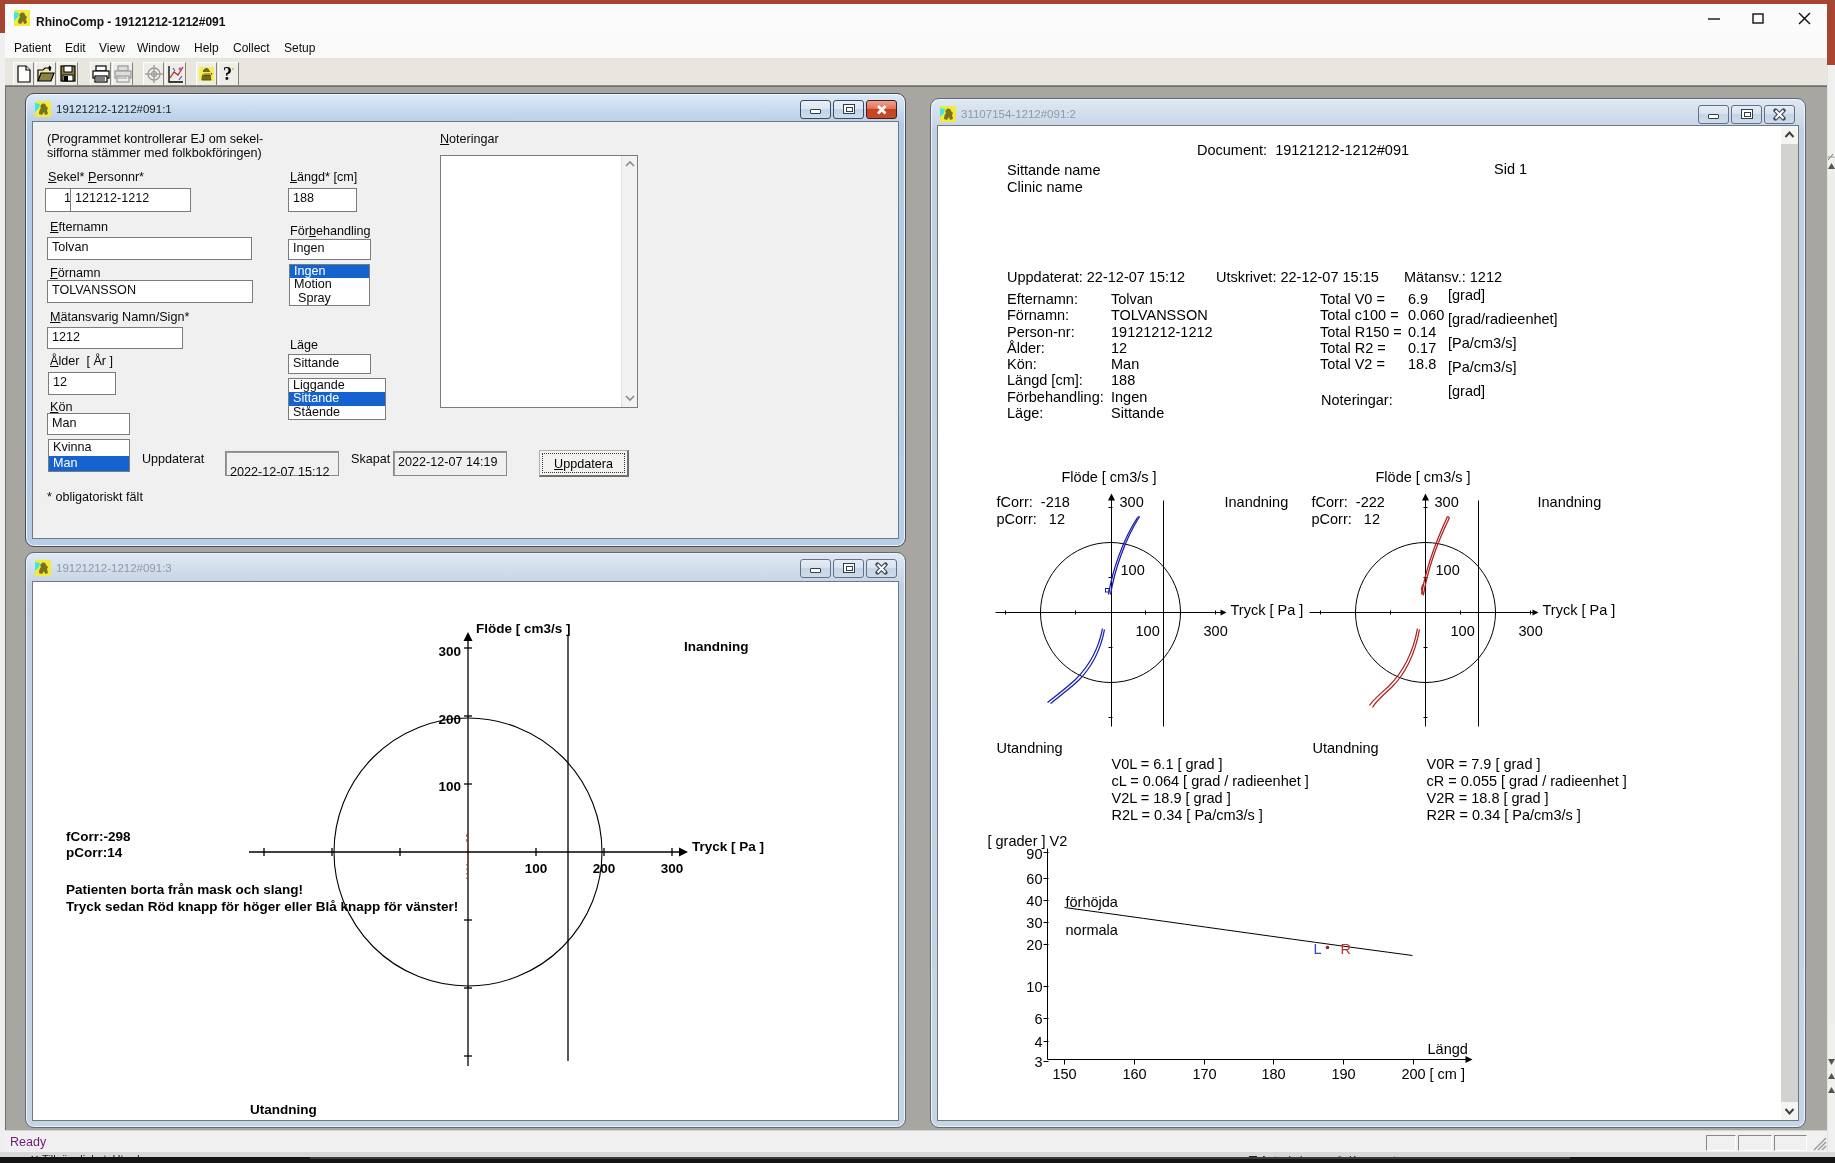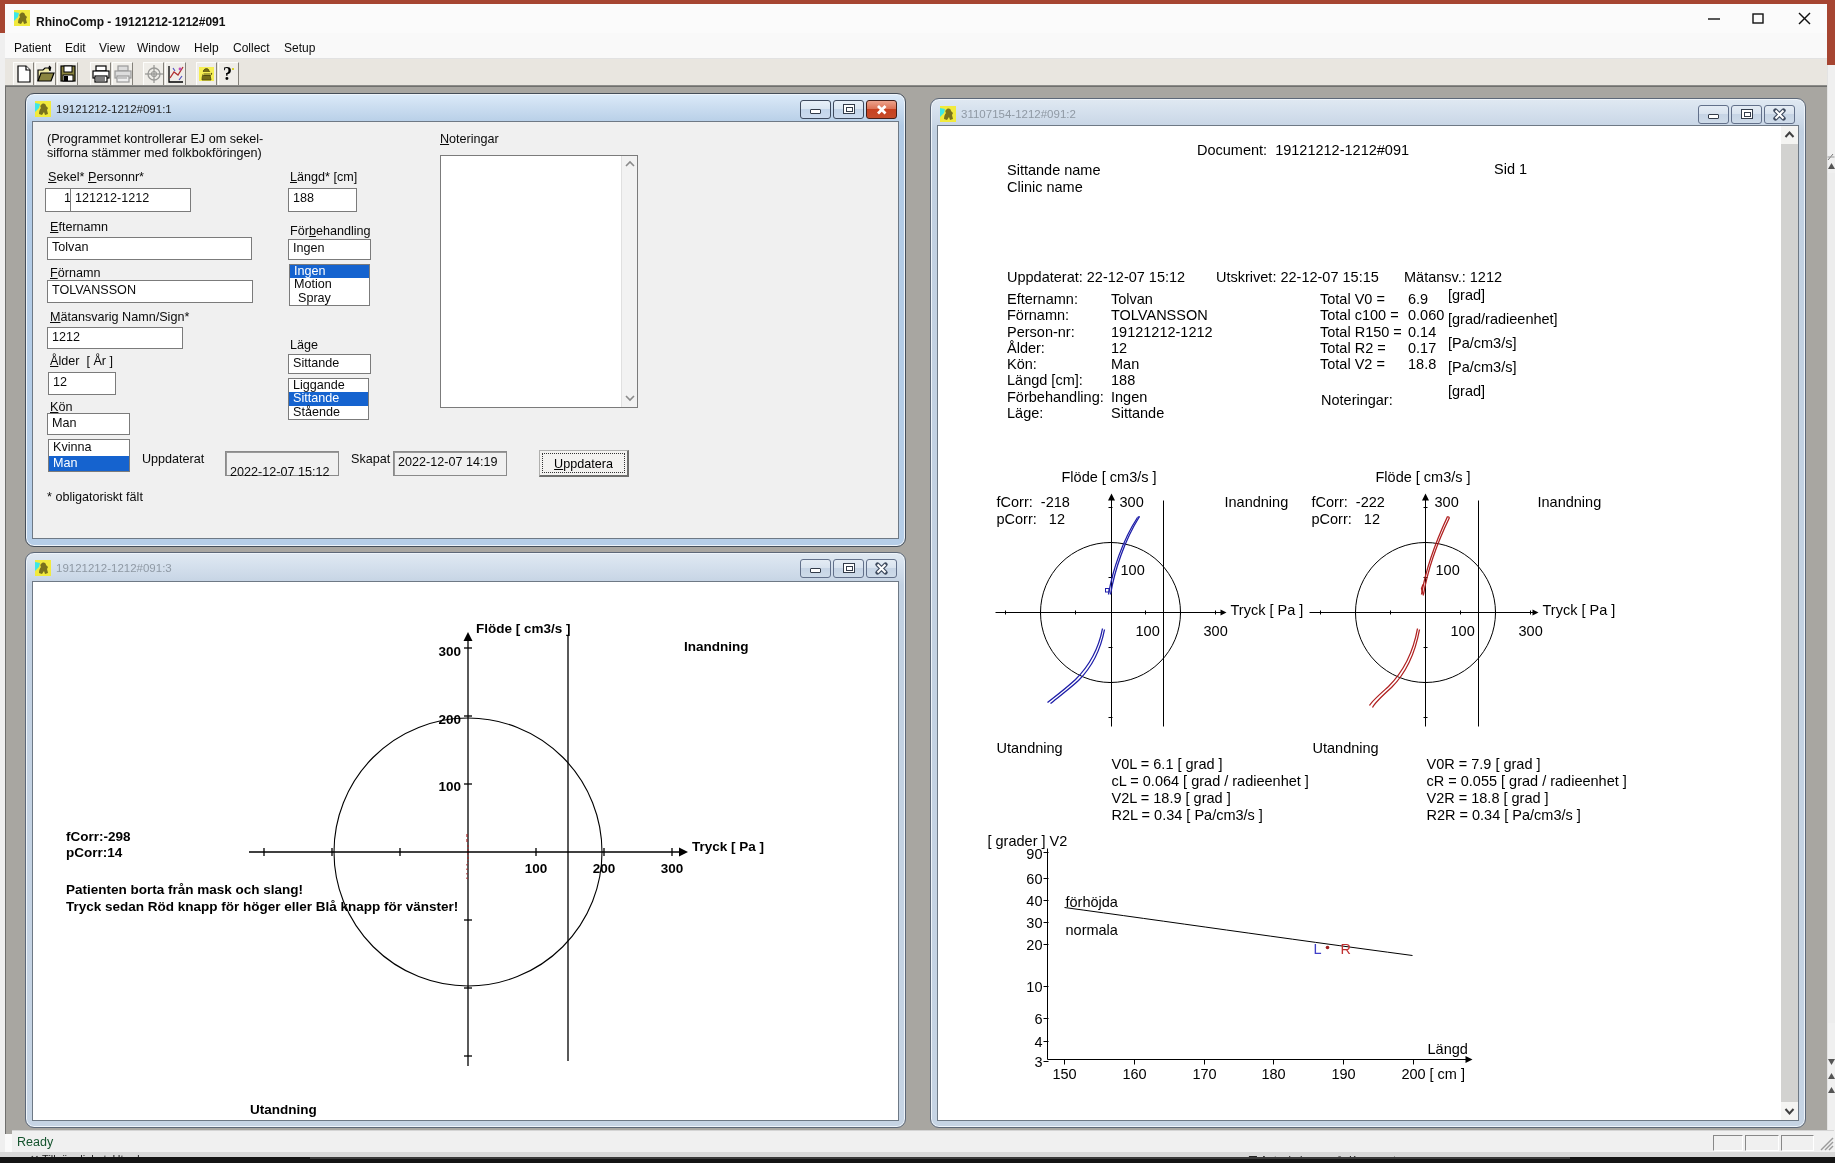--- a/index.html
+++ b/index.html
@@ -15,21 +15,21 @@
 
 
 #app { left:5px; top:4px; width:1822px; height:1148px; background:#fafafa; }
 #titlebar { left:0; top:0; width:100%; height:29px; background:#fbfbfb; }
 #apptitle { left:31px; top:12px; font-size:12px; line-height:12px; color:#111;font-weight:bold; }
 #menubar { left:0; top:29px; width:100%; height:26px; background:#f9f9f9; border-bottom:1px solid #e2e2e2; }
 .mi { position:absolute; top:8px; font-size:12px; color:#0c0c0c; }
 #toolbar { left:0; top:55px; width:100%; height:30px; background:#e9e6e0; border-bottom:1px solid #a3a099; }
 .tbn { position:absolute; top:3px; width:21px; height:24px; background:#efede8; border:1px solid; border-color:#fdfdfb #84817a #84817a #fdfdfb; }
 #mdi { left:0; top:81px; width:100%; height:1049px; background:#a8a6a1; border-top:1px solid #8c8c89; box-shadow:inset 1px 1px 0 #6f6f6d; }
-#statusbar { left:0; top:1126px; width:100%; height:22px; background:#f0f0f0; border-top:1px solid #d4d4d4; font-size:12.5px; color:#14532d;margin-left:7px; }
+#statusbar { left:0; top:1126px; width:100%; height:22px; background:#f0f0f0; border-top:1px solid #d4d4d4; font-size:12.5px; color:#701a75; }
 .pane { position:absolute; top:4px; height:16px; background:#f0f0f0; border:1px solid; border-color:#888 #fff #fff #888; }
 
 
 .cw { position:absolute; border:1px solid #454e59; border-radius:9px; box-shadow:inset 0 0 0 1px #eef4fa; }
 .cw.active { background:linear-gradient(180deg,#dcebfa 0px,#cfe0f2 10px,#bdd3ea 24px,#b2cbe6 32px,#b6cee8 100%); }
 .cw.inactive { background:linear-gradient(180deg,#e0e9f2 0px,#d7e2ee 10px,#cbd8e7 24px,#c2d1e2 32px,#c6d4e4 100%); border-color:#5d6878; }
 .ctb { position:absolute; left:9px; top:6px; height:18px; display:flex; align-items:center; }
 .cticon { width:16px; height:16px; margin-right:5px; }
 .cttl { font-size:11.5px; color:#1c1c1c; white-space:nowrap; }
 .inactive .cttl { color:#8f99a4; }
@@ -199,21 +199,21 @@
         <div class="fld" style="left:255px;top:66px;width:69px;height:24px">188</div>
         <div class="lb" style="left:257px;top:102px">För<u>b</u>ehandling</div>
         <div class="fld" style="left:255px;top:117px;width:83px;height:21px;padding-top:1px">Ingen</div>
         <div class="lbox" style="left:256px;top:142px;width:81px;height:42px;line-height:13.4px">
             <div class="sel" style="padding-left:4px">Ingen</div>
             <div style="padding-left:4px">Motion</div>
             <div style="padding-left:8px">Spray</div>
           </div>
         <div class="lb" style="left:257px;top:216px">Lä<u>g</u>e</div>
         <div class="fld" style="left:255px;top:232px;width:83px;height:20px;padding-top:1px">Sittande</div>
-        <div class="lbox" style="left:255px;top:256px;width:81px;height:42px;line-height:13.4px">
+        <div class="lbox" style="left:255px;top:256px;width:98px;height:42px;line-height:13.4px">
             <div style="padding-left:4px">Liggande</div>
             <div class="sel" style="padding-left:4px">Sittande</div>
             <div style="padding-left:4px">Stående</div>
           </div>
 
         <div class="lb" style="left:407px;top:10px"><u>N</u>oteringar</div>
         <div class="abs" style="left:407px;top:33px;width:198px;height:253px;background:#fff;border:1px solid #7b7b7b">
           <div class="abs" style="right:0;top:0;width:16px;height:100%;background:#f2f2f2;border-left:1px solid #e0e0e0">
             <svg width="16" height="16" style="position:absolute;top:1px;left:0">
                 <path d="M4 9l4-4 4 4" fill="none" stroke="#8a8a8a" stroke-width="1.6"></path>

